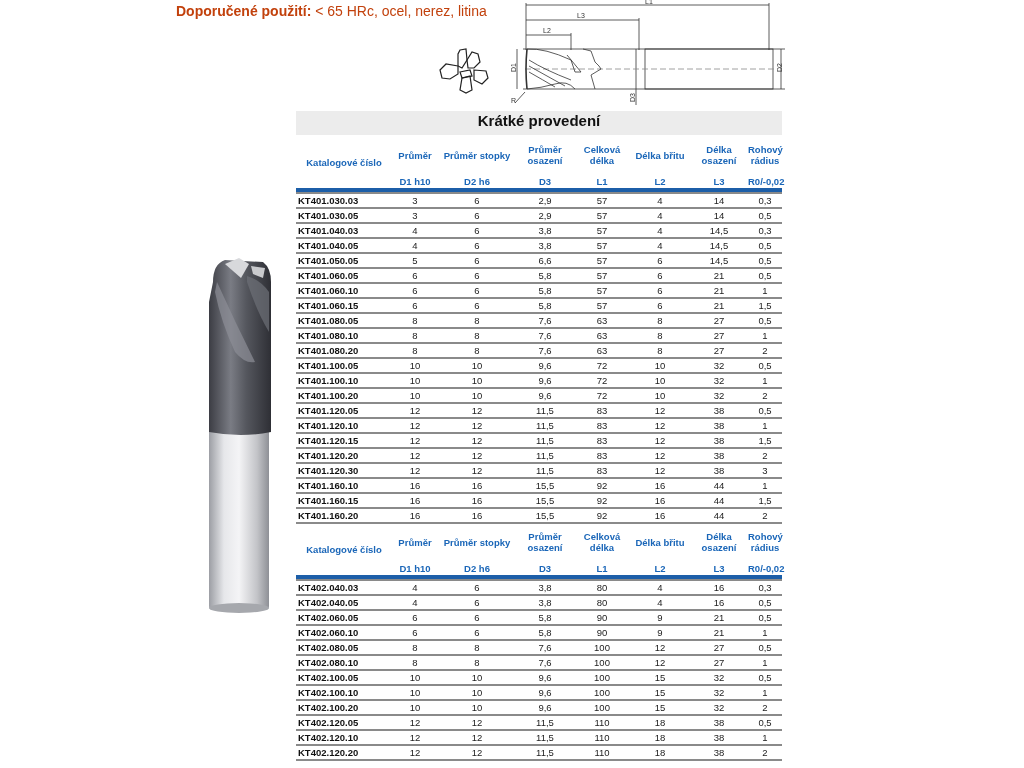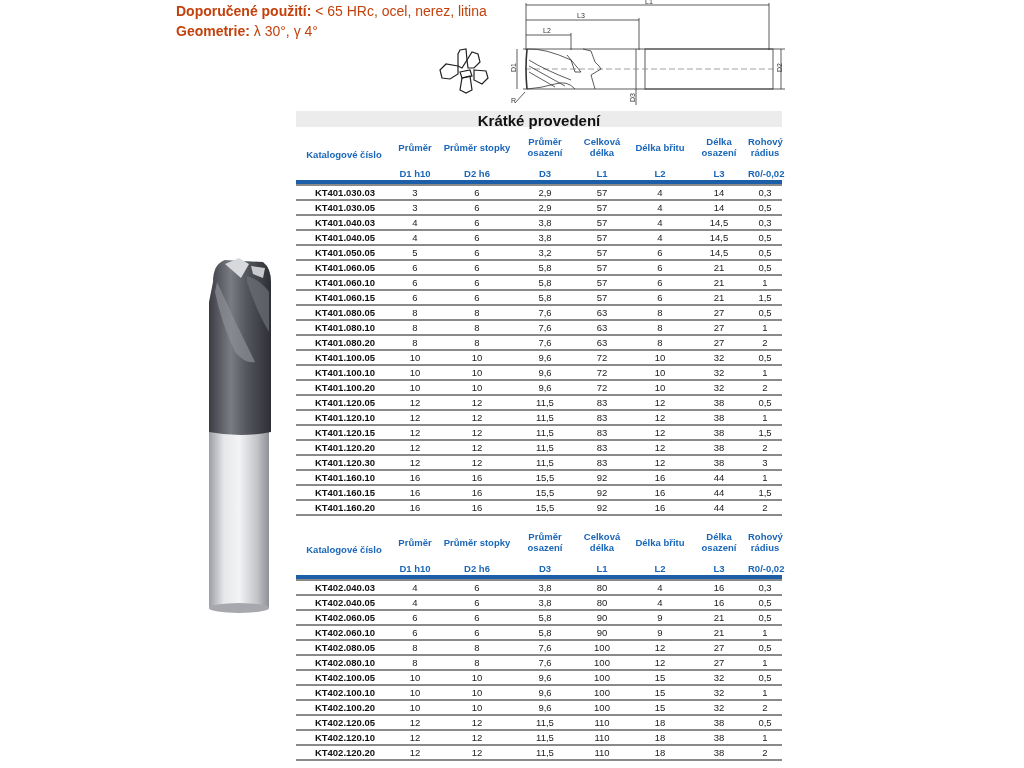--- a/index.html
+++ b/index.html
@@ -10,45 +10,44 @@
 
   .tool-end-view { position:absolute; left:436px; top:46px; width:56px; height:50px; }
   .tool-drawing { position:absolute; left:505px; top:0px; width:290px; height:112px; }
 
   .tool-photo { position:absolute; left:195px; top:252px; width:90px; height:362px; }
 
   .table-wrap { position:absolute; left:296px; width:486px; }
   #short-wrap { top:111px; }
   #long-wrap { top:522px; }
 
-  .section-title { background:#ececec; text-align:center; font-weight:bold; font-size:15px; height:16px; line-height:20px; color:#111; }
+  .section-title { background:#ececec; text-align:center; font-weight:bold; font-size:15px; height:24px; line-height:20px; color:#111; }
 
   table { border-collapse:collapse; width:100%; table-layout:fixed; }
   th { color:#1a66b8; font-size:9.5px; font-weight:bold; text-align:center; line-height:11px; padding:0; vertical-align:middle; }
   tr.hdr1 th { height:36px; padding-top:2px; }
   tr.hdr2 th { height:14px; vertical-align:bottom; padding-bottom:1px;text-align:center; }
   tr.hdr-line td { height:4px; padding:0; background:#1c5ea8; }
   td { font-size:9.5px; text-align:center; height:13px; line-height:13px; padding:0; border-bottom:2px solid #8a8a8a; color:#222; }
-  td.code { text-align:center; font-weight:bold; padding-left:2px; color:#111; }
+  td.code { text-align:left; font-weight:bold; padding-left:2px; color:#111; }
 
   col.c0 { width:96px; }
   col.c1 { width:46px; }
   col.c2 { width:78px; }
   col.c3 { width:58px; }
   col.c4 { width:56px; }
   col.c5 { width:60px; }
   col.c6 { width:58px; }
   col.c7 { width:34px; }
 </style>
 </head>
 <body>
 
 <div class="specs">
   <div class="row"><b>Doporučené použití:</b><span> &lt; 65 HRc, ocel, nerez, litina</span></div>
-  <div class="row"><b>Geometrie:</b><span> λ 30°, γ 4°</span></div>
 </div>
 
 <svg class="tool-end-view" viewBox="0 0 56 50">
   <g fill="none" stroke="#222" stroke-width="1.2">
     <path d="M24 4 L30 3 L31 14 L26 22 L22 20 L22 8 Z"></path>
     <path d="M31 14 L36 6 L42 8 L44 16 L38 22 L32 22 Z"></path>
     <path d="M38 24 L50 25 L52 32 L46 38 L38 34 Z"></path>
     <path d="M26 32 L34 30 L36 44 L30 47 L24 44 Z"></path>
     <path d="M22 20 L10 18 L4 24 L6 32 L14 33 L22 28 Z"></path>
     <path d="M24 26 L34 24 L36 30 L26 32 Z"></path>
@@ -198,21 +197,21 @@
           <td>3,8</td>
           <td>57</td>
           <td>4</td>
           <td>14,5</td>
           <td>0,5</td>
         </tr>
         <tr>
           <td class="code">KT401.050.05</td>
           <td>5</td>
           <td>6</td>
-          <td>3,2</td>
+          <td>6,6</td>
           <td>57</td>
           <td>6</td>
           <td>14,5</td>
           <td>0,5</td>
         </tr>
         <tr>
           <td class="code">KT401.060.05</td>
           <td>6</td>
           <td>6</td>
           <td>5,8</td>

